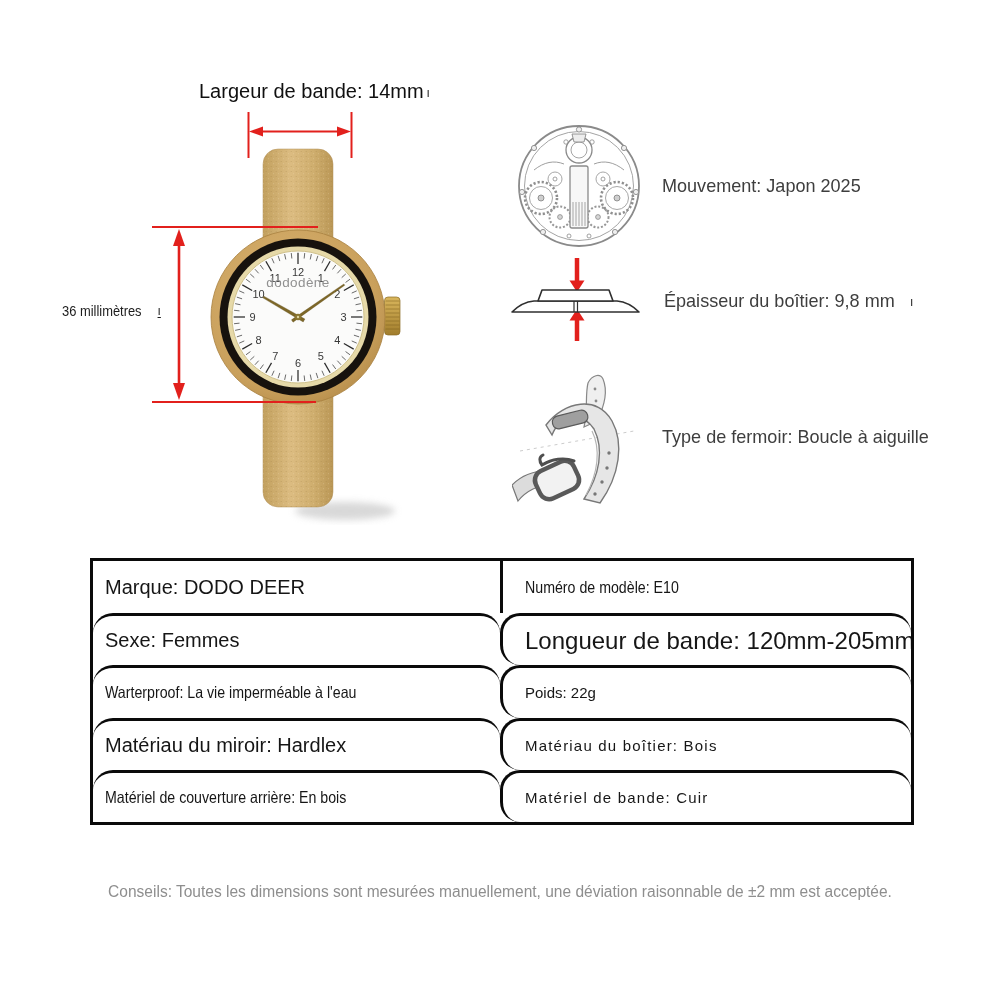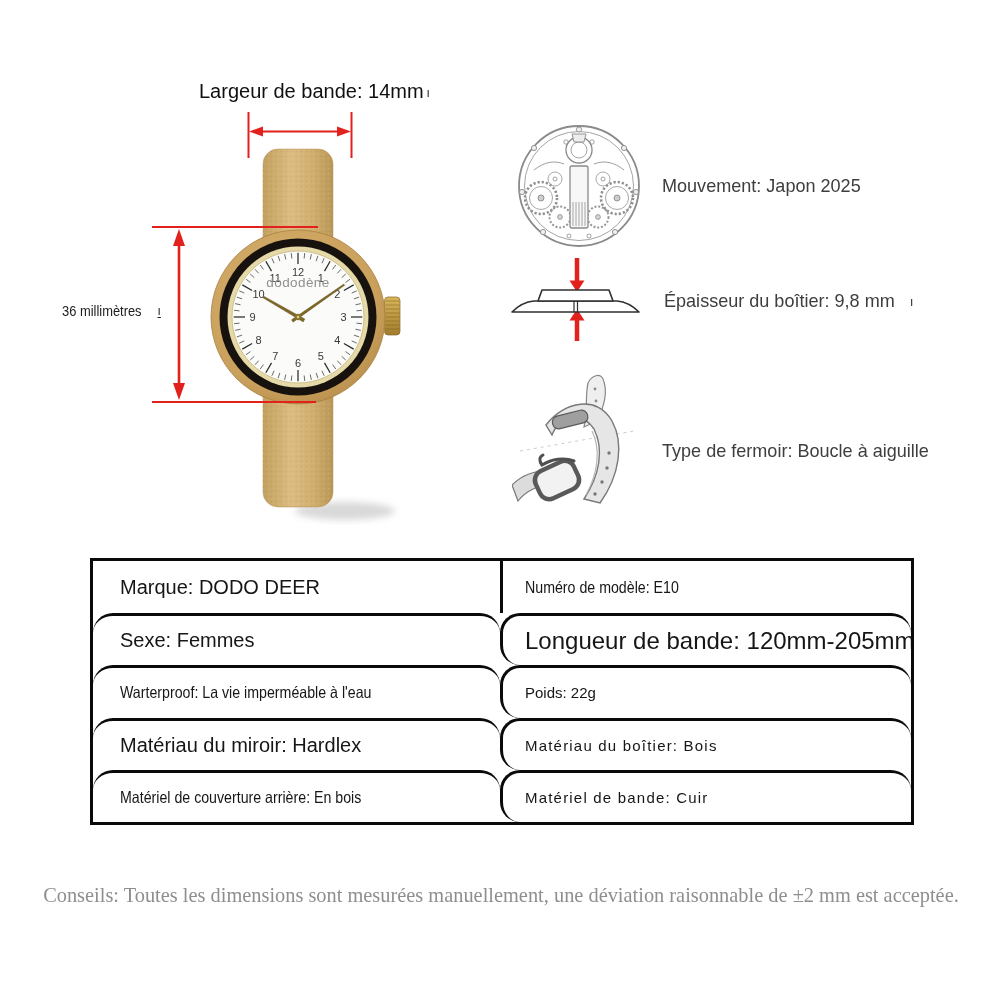--- a/index.html
+++ b/index.html
@@ -15,34 +15,34 @@
   .watch-svg{left:195px;top:140px;width:220px;height:385px;}
   .red-overlay{left:0;top:0;width:1001px;height:1001px;pointer-events:none;}
 
   .feat-movement{left:514px;top:122px;width:132px;height:130px;}
   .feat-thickness{left:508px;top:285px;width:135px;height:32px;}
   .feat-buckle{left:512px;top:372px;width:130px;height:142px;}
   .feat-label{font-size:19px;color:#3e3e3e;white-space:nowrap;}
   .feat-label .inner{display:inline-block;transform:scaleX(.95);transform-origin:left center;}
   .f1{left:662px;top:175px;}
   .f2{left:664px;top:290px;}
-  .f3{left:662px;top:426px;margin-top:14px;}
+  .f3{left:662px;top:426px;}
 
   .spec-table{left:90px;top:558px;width:818px;height:261px;border:3px solid #0a0a0a;
               display:grid;grid-template-columns:407px 1fr;grid-auto-rows:1fr;background:#fff;box-sizing:content-box;}
-  .cell{display:flex;align-items:center;padding-left:27px;overflow:hidden;white-space:nowrap;}
+  .cell{display:flex;align-items:center;padding-left:12px;overflow:hidden;white-space:nowrap;}
   .cell.right{border-left:3px solid #0a0a0a;padding-left:22px;}
   .cell.bt{border-top:3px solid #0a0a0a;border-radius:20px;}
   .fs-lg{font-size:20px;}
   .fs-xl{font-size:15px;}
   .fs-md{font-size:24px;}
   .narrow{font-size:16.5px;}
   .spaced{font-size:15px;letter-spacing:1.2px;}
 
-  .footnote{left:0;top:883px;width:1001px;text-align:center;font-size:21px;color:#8e8e8e;font-family:Liberation Serif, serif;}
+  .footnote{left:0;top:883px;width:1001px;text-align:center;font-size:16px;color:#8e8e8e;}
   .fn-inner{display:inline-block;transform:scaleX(.97);transform-origin:center;}
 
   .dial-num{font-family:"Liberation Sans",sans-serif;font-size:11px;fill:#383838;}
   .brand-text{font-family:"Liberation Sans",sans-serif;font-size:13.5px;fill:#909090;letter-spacing:.4px;}
 </style>
 </head>
 <body>
 
 <div class="canvas">
 

